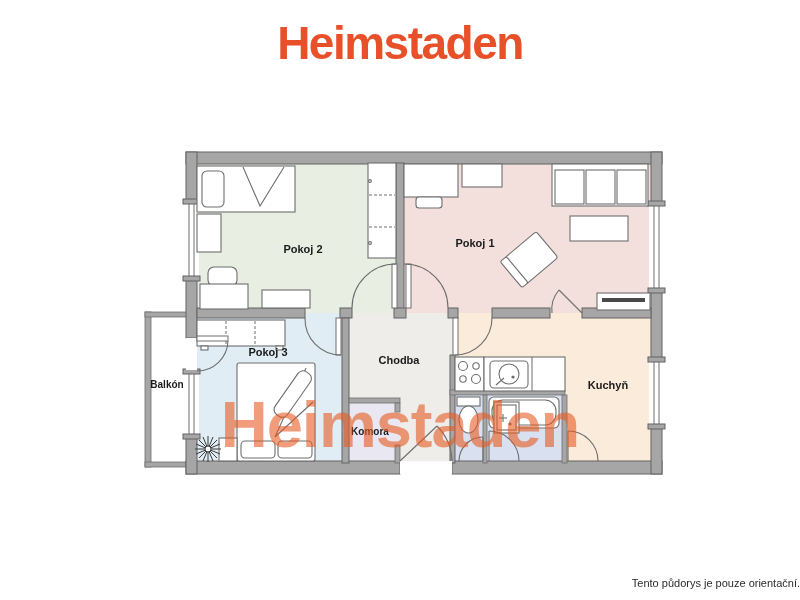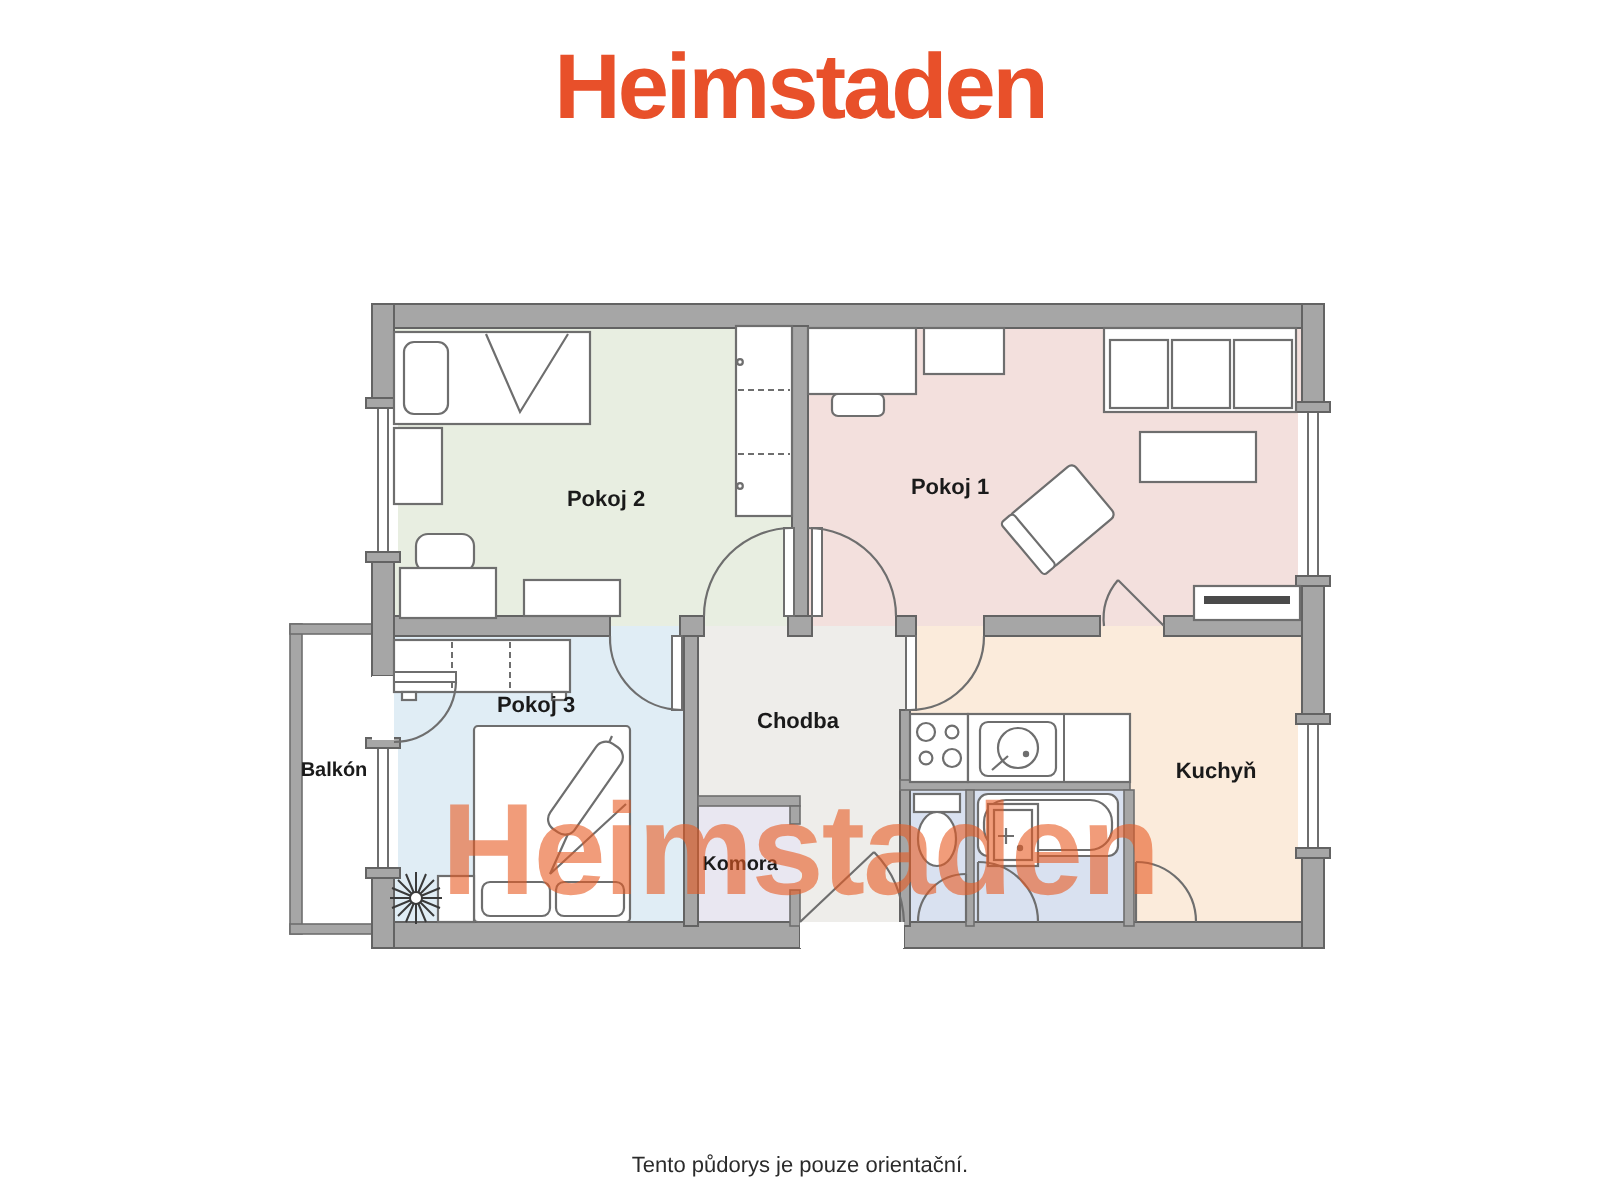--- a/index.html
+++ b/index.html
@@ -2,21 +2,21 @@
 <html style="--wall: #a6a6a6; --brand: #e8502a; --wm: rgba(231,90,34,0.6);"><head>
 <meta charset="utf-8">
 <style>
   html,body{margin:0;padding:0;width:800px;height:600px;background:#fff;overflow:hidden;}
   .stage{position:relative;width:692px;height:600px;font-family:"Liberation Sans",sans-serif;}
   .logo{position:absolute;top:16px;left:0;width:800px;text-align:center;
         font-size:46px;font-weight:bold;letter-spacing:-1.5px;color:var(--brand,#e8502a);}
   .watermark{position:absolute;top:392px;left:0;width:800px;text-align:center;
         font-size:65px;font-weight:bold;letter-spacing:-1px;line-height:1;
         color:var(--wm,rgba(231,90,34,0.6));pointer-events:none;z-index:3;}
-  .footer{position:absolute;top:577px;left:0;width:800px;text-align:center;
+  .footer{position:absolute;top:577px;left:0;width:800px;text-align:right;
         font-size:11px;color:#2b2b2b;}
   svg{position:absolute;top:0;left:0;}
   .wall{fill:var(--wall,#a6a6a6);stroke:#636363;stroke-width:1;}
   .thinwall{fill:var(--wall,#a6a6a6);stroke:#6e6e6e;stroke-width:0.8;}
   .fu{fill:#ffffff;stroke:#6e6e6e;stroke-width:1.1;}
   .fu2{fill:none;stroke:#6e6e6e;stroke-width:1.1;}
   .arc{fill:none;stroke:#6e6e6e;stroke-width:1.1;}
   .leaf{fill:#ffffff;stroke:#6e6e6e;stroke-width:1;}
   .winline{stroke:#6e6e6e;stroke-width:1;}
   .lbl{font:600 11px "Liberation Sans",sans-serif;fill:#1a1a1a;text-anchor:middle;}

